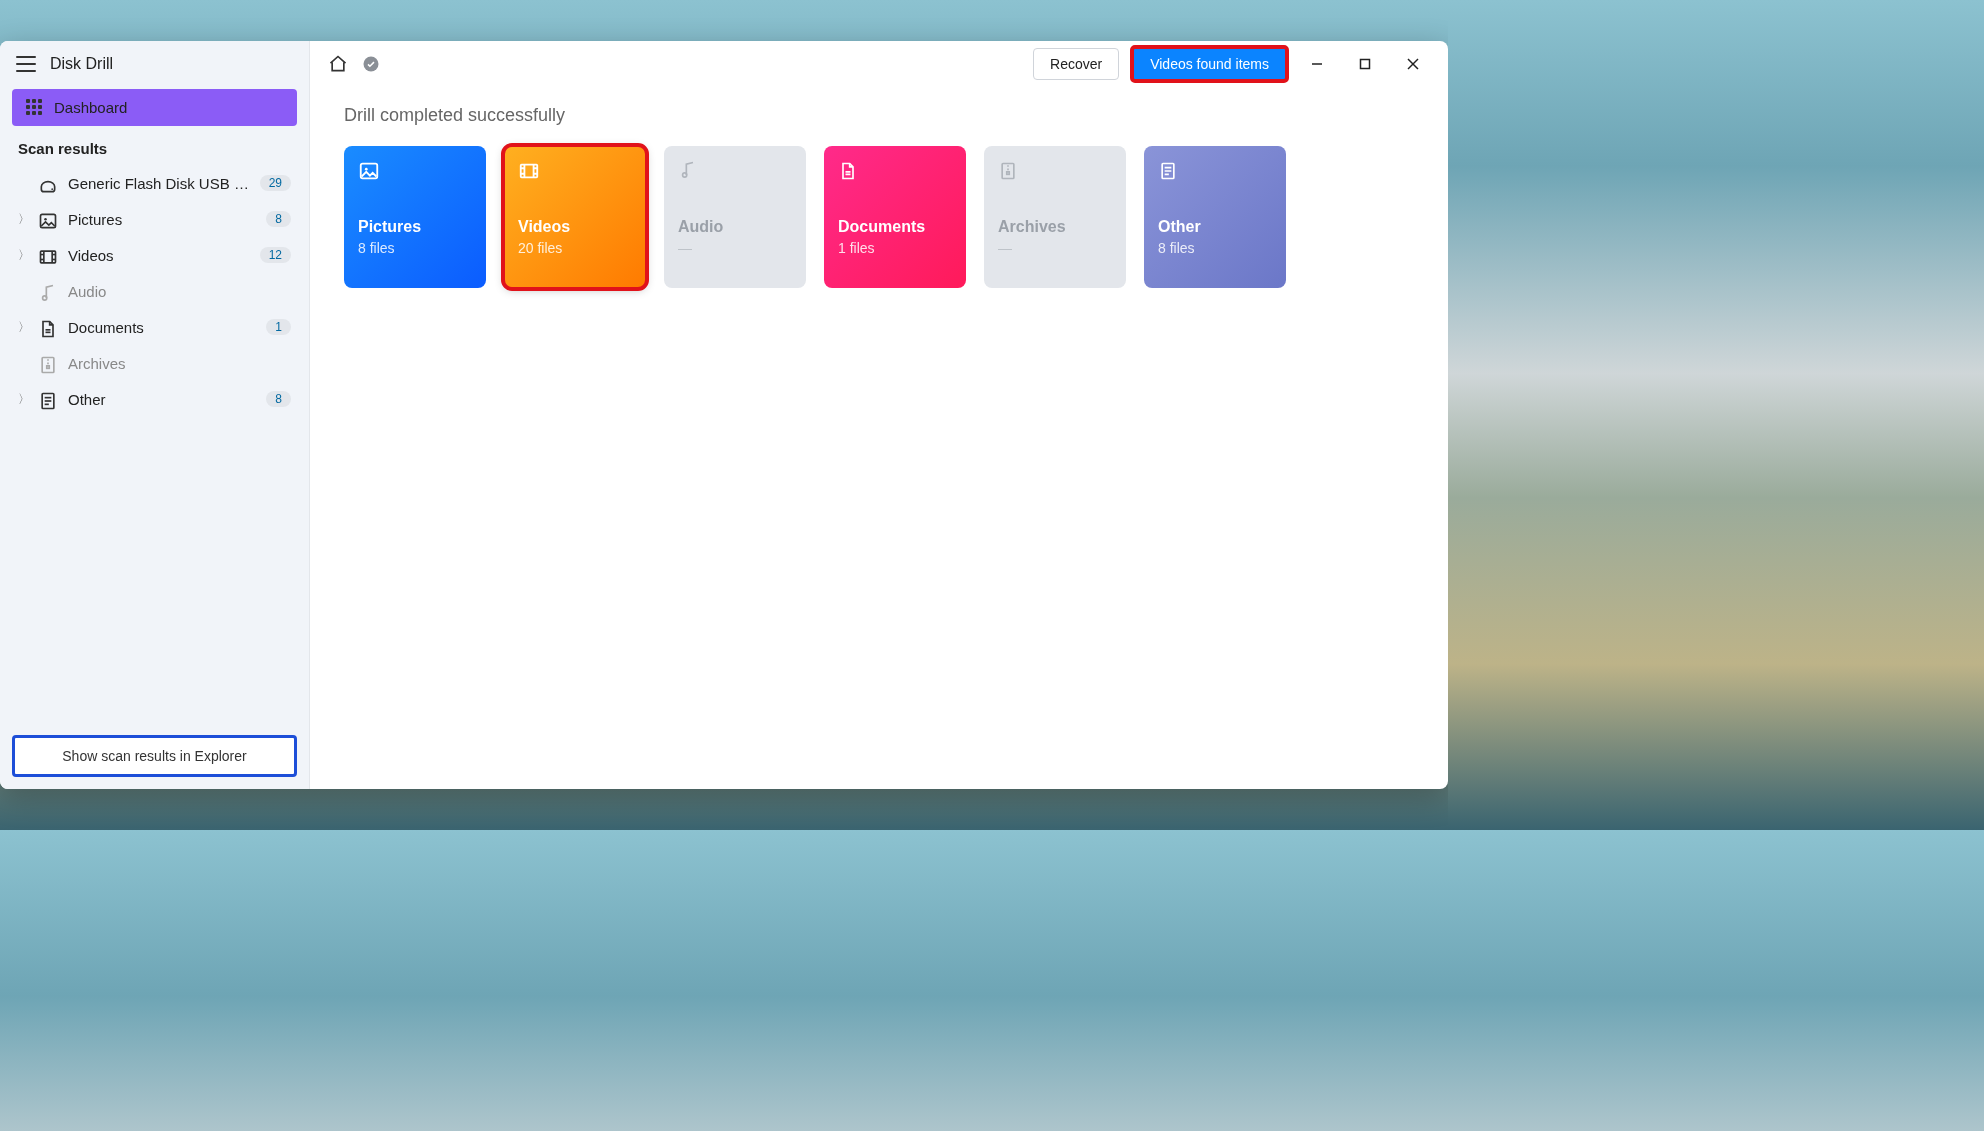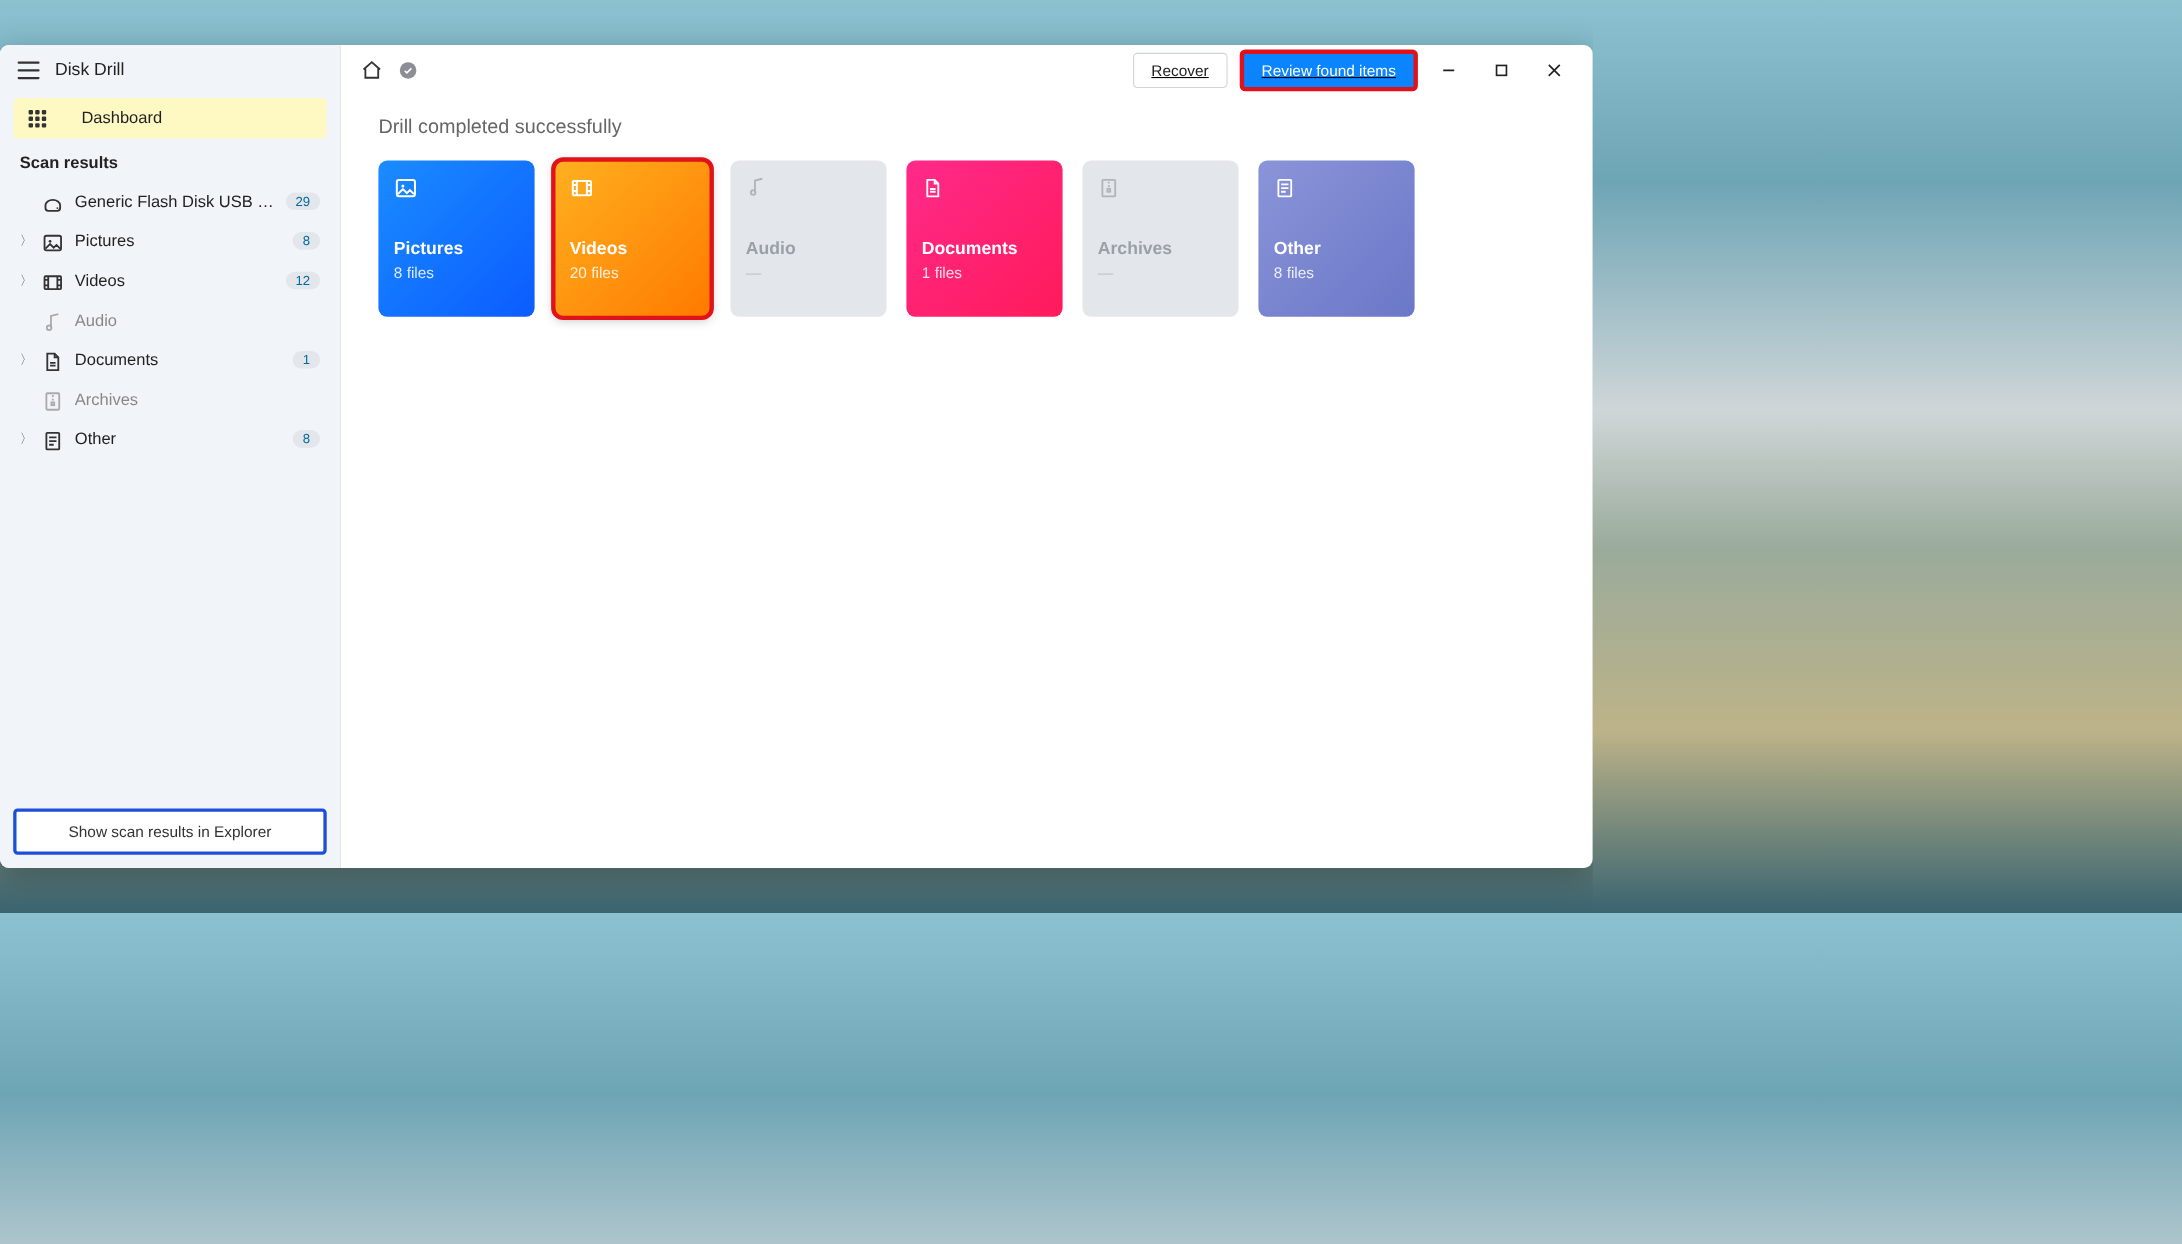--- a/index.html
+++ b/index.html
@@ -18,40 +18,40 @@
 }
 .sidebar {
   width:310px; background:#f1f4f9; border-right:1px solid #e3e6eb;
   display:flex; flex-direction:column;
 }
 .side-header { display:flex; align-items:center; padding:14px 16px 10px; gap:14px; }
 .hamburger { width:20px; height:16px; display:flex; flex-direction:column; justify-content:space-between; cursor:pointer; }
 .hamburger span { height:2px; background:#333; border-radius:1px; }
 .app-title { font-size:16px; color:#222; }
 .dashboard {
-  margin:6px 12px 8px; padding:10px 14px; background:#fef9c3; border-radius:4px;
-  display:flex; align-items:flex-end; gap:32px; font-size:15px; color:#222;
+  margin:6px 12px 8px; padding:10px 14px; background:#8b5cf6; border-radius:4px;
+  display:flex; align-items:flex-start; gap:12px; font-size:15px; color:#222;
 }
 .grid-icon { width:16px; height:16px; display:grid; grid-template-columns:repeat(3,4px); grid-template-rows:repeat(3,4px); gap:2px; }
 .grid-icon span { background:#333; border-radius:1px; }
 .section-title { font-size:15px; font-weight:600; color:#222; padding:6px 18px 10px; }
 .tree { list-style:none; padding:0 8px; }
 .tree li { display:flex; align-items:flex-start; padding:8px 10px; border-radius:4px; font-size:15px; color:#222; cursor:pointer; }
 .tree li.muted { color:#888; }
 .tree .chev { width:14px; color:#666; font-size:12px; margin-right:6px; visibility:hidden; }
 .tree li.has-chev .chev { visibility:visible; }
 .tree .ico { width:20px; height:20px; margin-right:10px; display:flex; align-items:center; justify-content:center; }
 .tree .label { flex:1; white-space:nowrap; overflow:hidden; text-overflow:ellipsis; }
 .tree .badge { background:#e3e6eb; border-radius:10px; padding:1px 9px; font-size:12px; color:#0369a1; }
 .bottom-btn {
   margin:auto 12px 12px; padding:10px; background:#fff; border:3px solid #1d4ed8;
   text-align:center; font-size:14px; color:#333; border-radius:4px; cursor:pointer;
 }
 .main { flex:1; display:flex; flex-direction:column; }
-.topbar { height:46px; display:flex; align-items:center; padding:6px 18px; gap:14px;text-decoration:underline; }
+.topbar { height:46px; display:flex; align-items:center; padding:6px 18px; gap:14px; }
 .topbar .left-icons { display:flex; gap:14px; align-items:center; }
 .topbar .spacer { flex:1; }
 .btn {
   padding:7px 16px; border-radius:4px; font-size:14px; cursor:pointer;
   border:1px solid #d0d4da; background:#fff; color:#222;
 }
 .btn.primary { background:#0b84ff; border-color:#0b84ff; color:#fff; }
 .hl-red { outline:4px solid #e1121a; outline-offset:-1px; border-radius:2px; }
 .win-ctrl { width:34px; height:30px; display:flex; align-items:center; justify-content:center; cursor:pointer; color:#222; font-size:14px; }
 .content { padding:18px 34px; }
@@ -204,21 +204,21 @@
         </span>
         <span>
           <svg width="18" height="18" viewBox="0 0 24 24">
               <circle cx="12" cy="12" r="10" fill="#8a8f96"></circle>
               <path d="M8 12.5l2.5 2.5L16 9.5" stroke="#fff" stroke-width="2" fill="none"></path>
             </svg>
         </span>
       </div>
       <div class="spacer"></div>
       <button class="btn">Recover</button>
-      <button class="btn primary hl-red">Review found items</button>
+      <button class="btn primary hl-red">Videos found items</button>
       <div class="win-ctrl">
         <svg width="12" height="12" viewBox="0 0 12 12">
             <line x1="1" y1="6" x2="11" y2="6" stroke="#222" stroke-width="1.5"></line>
           </svg>
       </div>
       <div class="win-ctrl">
         <svg width="12" height="12" viewBox="0 0 12 12">
             <rect x="1.5" y="1.5" width="9" height="9" fill="none" stroke="#222" stroke-width="1.5"></rect>
           </svg>
       </div>

